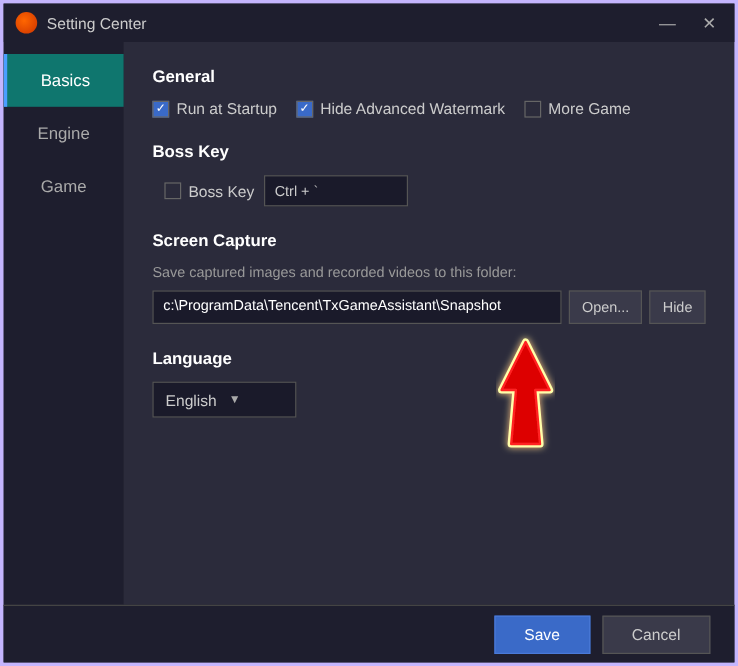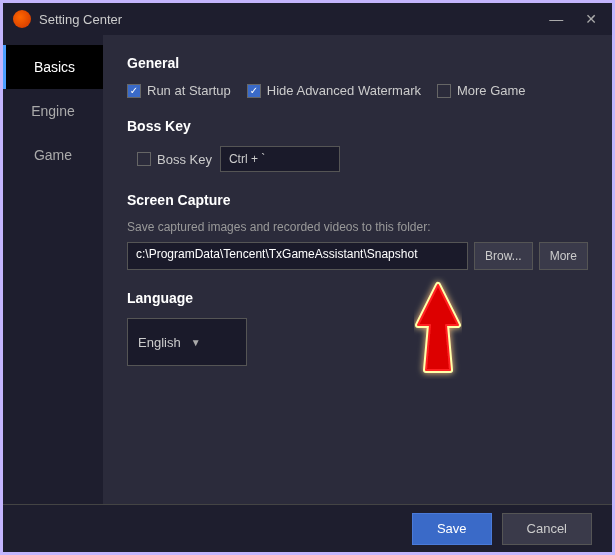--- a/index.html
+++ b/index.html
@@ -80,21 +80,21 @@
 
     .sidebar-item {
       padding: 14px 0;
       text-align: center;
       color: #aaa;
       cursor: pointer;
       font-size: 14px;
     }
     .sidebar-item.active {
       color: #fff;
-      background: #000000;
+      background: #0f766e;
       border-left: 3px solid #4a9eff;
     }
 
     
     .content {
       flex: 1;
       padding: 20px 24px;
       color: #ccc;
       overflow-y: auto;
       position: relative;
@@ -218,21 +218,21 @@
 
     
     .language-section {
       margin-bottom: 20px;
     }
 
     .lang-select {
       background: #1a1a2a;
       border: 1px solid #555;
       color: #ccc;
-      padding: 23px 10px;
+      padding: 5px 10px;
       font-size: 13px;
       height: 30px;
       cursor: pointer;
       display: flex;
       align-items: center;
       gap: 10px;
       width: 120px;
       margin-top: 8px;
     }
 
@@ -358,22 +358,22 @@
             </div>
             <input class="key-input" type="text" value="Ctrl + `" style="">
           </div>
         </div>
 
         <div class="screen-capture-section">
           <div class="section-title">Screen Capture</div>
           <div class="capture-desc">Save captured images and recorded videos to this folder:</div>
           <div class="capture-path-row">
             <div class="path-input">c:\ProgramData\Tencent\TxGameAssistant\Snapshot</div>
-            <button class="btn-small">Brow...</button>
-            <button class="btn-small">More</button>
+            <button class="btn-small">Open...</button>
+            <button class="btn-small">Hide</button>
           </div>
         </div>
 
         <div class="arrow-annotation">
           <svg class="arrow-svg" viewBox="0 0 120 120" xmlns="http://www.w3.org/2000/svg">
 
             <defs>
               <filter id="glow">
                 <feGaussianBlur stdDeviation="3" result="coloredBlur"></feGaussianBlur>
                 <feMerge>

